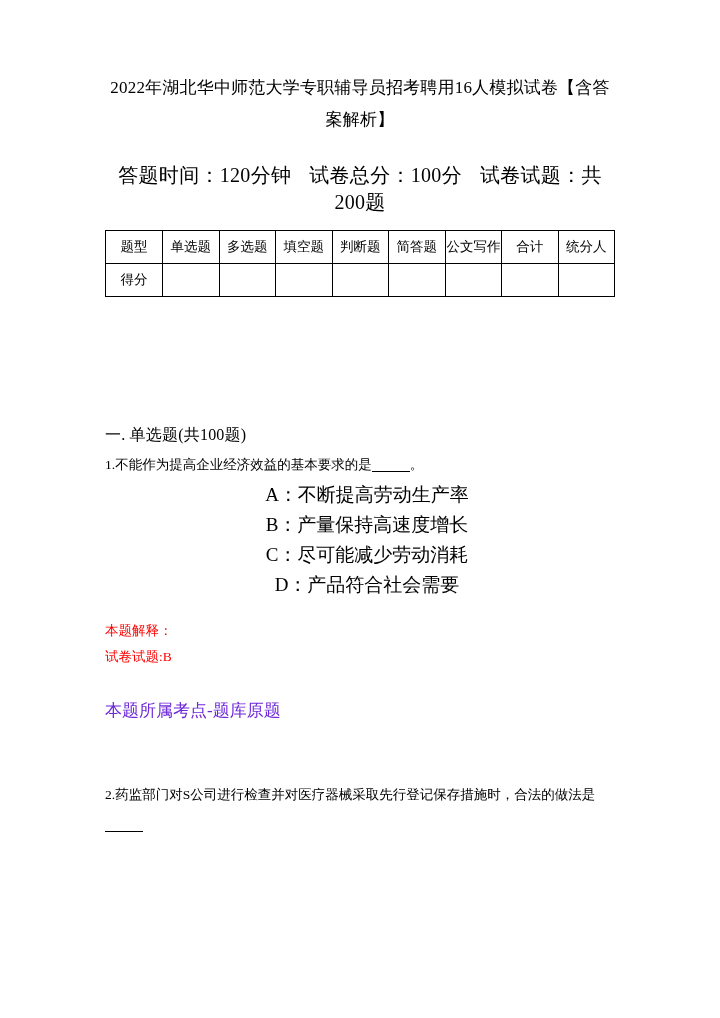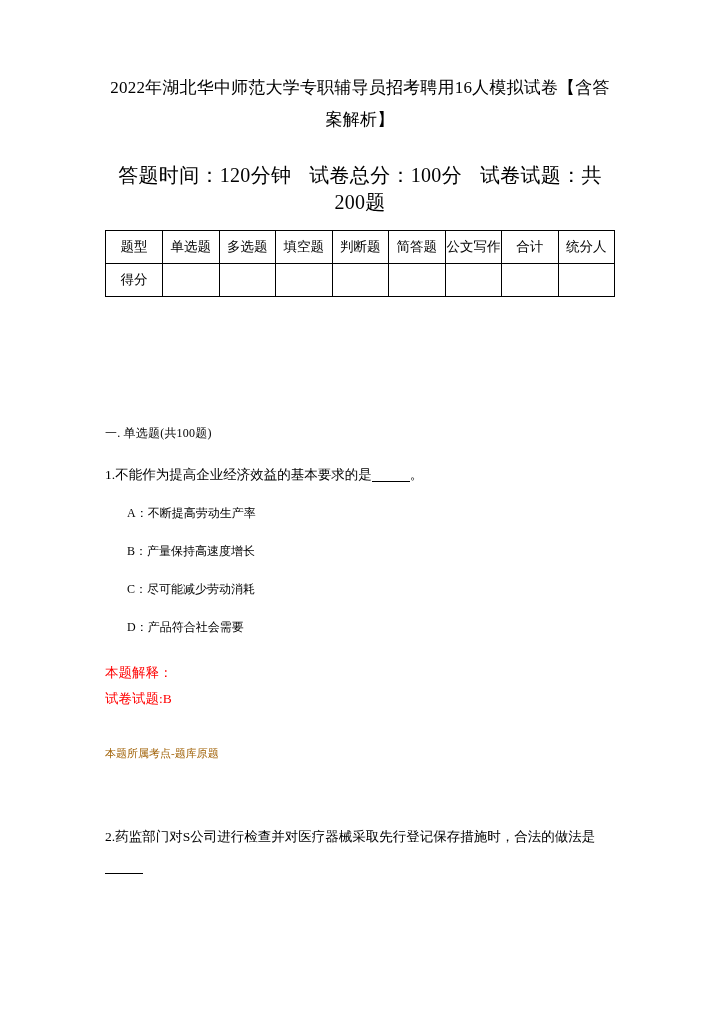--- a/index.html
+++ b/index.html
@@ -54,56 +54,57 @@
     text-align: center;
     vertical-align: middle;
     padding: 2px 1px;
     white-space: nowrap;
   }
   table.score-table td.label {
     width: 54px;
     font-family: Liberation Serif, serif;
   }
   .section-title {
-    font-size: 12px;
+    font-size: 16px;
     margin-top: 128px;
-    margin-bottom: 18px;
+    margin-bottom: 4px;
     letter-spacing: 0.2px;
   }
   .q-stem {
     font-size: 13.5px;
     line-height: 30px;
     margin: 0;
   }
   .q-option {
-    font-size: 12px;
+    font-size: 19px;
     line-height: 30px;
-    margin: 8px;
+    margin: 0;
     padding-left: 14px;
+    text-align: center;
   }
   .answer-block {
     margin-top: 18px;
     color: #ff0000;
   }
   .answer-line {
     font-size: 13.5px;
     line-height: 26px;
     color: #ff0000;
     margin: 0;
   }
   .answer-expl {
     font-size: 13.5px;
     line-height: 26px;
     color: #ff0000;
     margin: 0;
   }
   .kb-line {
-    font-size: 11px;
+    font-size: 17px;
     line-height: 26px;
-    color: #a16207;
+    color: #6d28d9;
     margin-top: 28px;
   }
   .q-next {
     margin-top: 56px;
     font-size: 13.5px;
     line-height: 30px;
   }
   .blank {
     display: inline-block;
     border-bottom: 1px solid #000;

